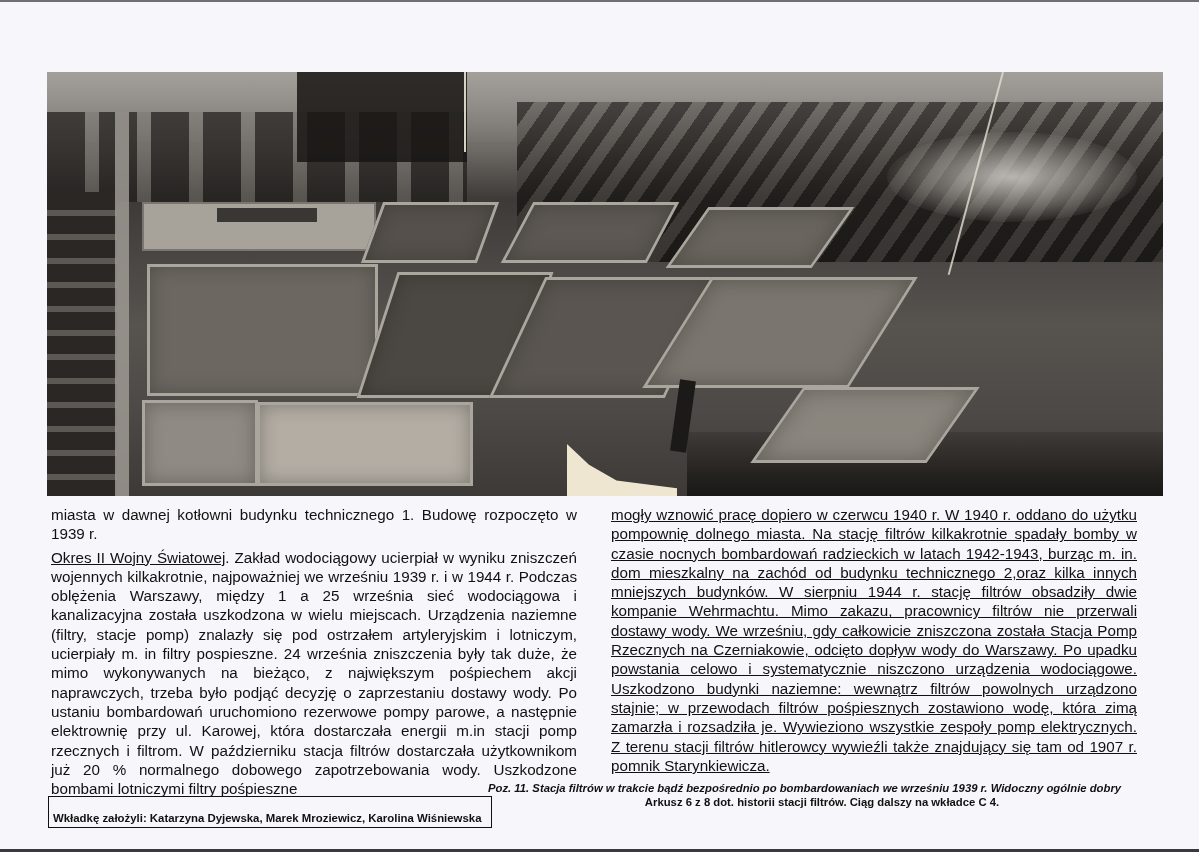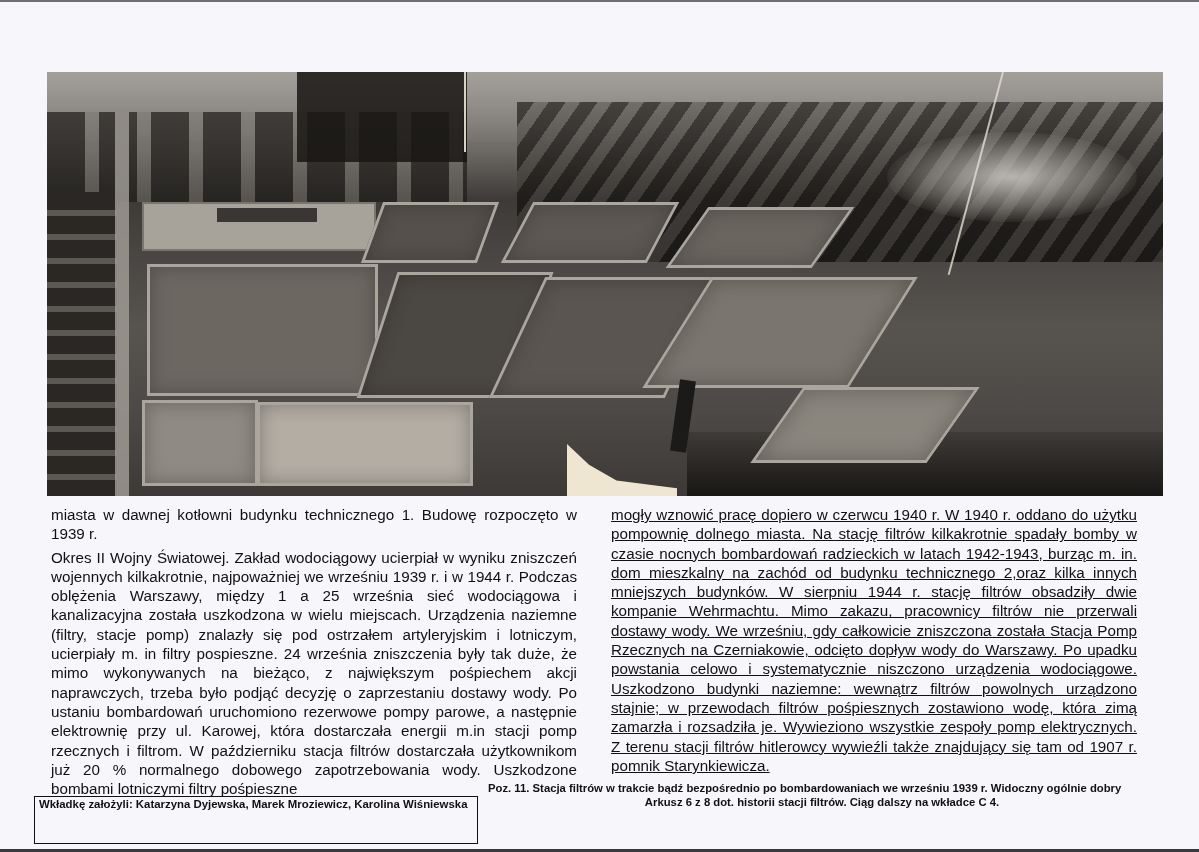--- a/index.html
+++ b/index.html
@@ -57,36 +57,36 @@
     background:linear-gradient(180deg, rgba(40,37,34,.3), rgba(20,18,16,.85)); }
 
   
   .col {
     position:absolute; top:501px; width:534px;
     font-size:15.2px; line-height:19.3px; text-align:justify;
   }
   .col p { margin:4px; }
   .col-left { left:47px; }
   .col-right { left:607px;text-decoration:underline; }
-  .u { }
+  .u { text-decoration:underline; }
 
   
   .credits {
-    position:absolute; left:34px; top:796px; width:444px; height:48px;
-    border:1.5px solid #111; padding:1px 4px; box-sizing:border-box;
+    position:absolute; left:48px; top:796px; width:444px; height:15px;
+    border:1.5px solid #111; padding:15px 4px; box-sizing:border-box;
     font-size:11.4px; font-weight:bold; line-height:13.6px; white-space:nowrap;
   }
   .credits div { }
 
   
   .caption {
     position:absolute; left:488px; top:782px; width:690px;
     font-size:11.3px; font-weight:bold; line-height:13.8px;
   }
-  .caption .l { white-space:nowrap; }
+  .caption .l { white-space:nowrap;font-style:italic; }
   .caption .sheet { text-align:center; padding-right:22px; }
 </style>
 </head>
 <body>
 
 <div class="top-edge"></div>
 
 <div class="photo">
   <div class="layer haze"></div>
   <div class="layer city-left"></div>

